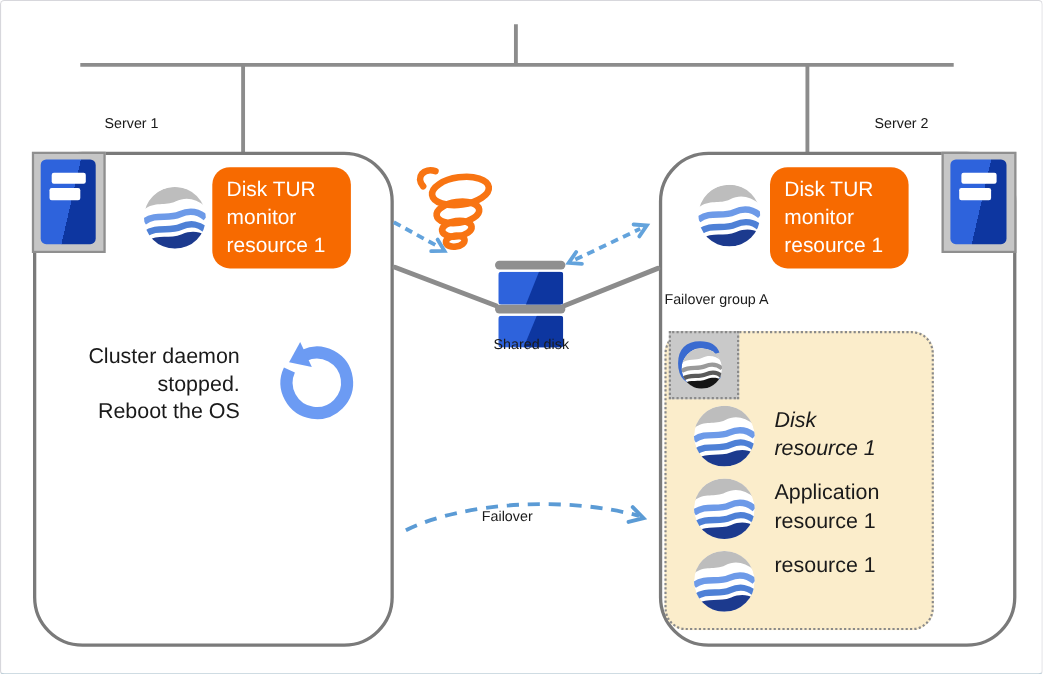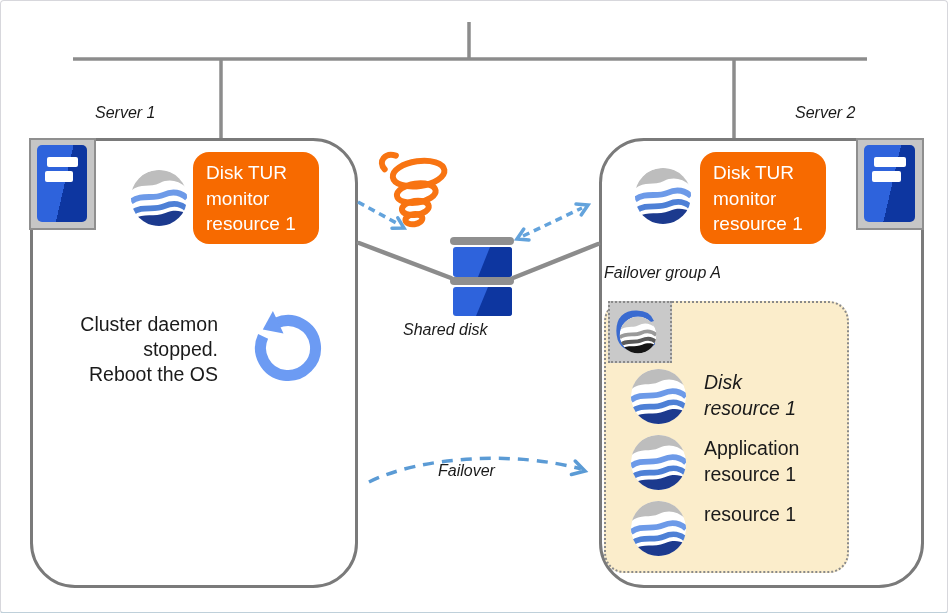--- a/index.html
+++ b/index.html
@@ -36,24 +36,24 @@
   .badge span{display:block;}
 
   
   #group-icon{position:absolute;left:607px;top:300px;width:64px;height:62px;box-sizing:border-box;
               background:#C9C9C9;border:2.5px dotted var(--group_border,#8A8A8A);}
   #group-icon .gletter{position:absolute;left:4px;top:-2px;font-size:57px;line-height:60px;
                        font-weight:bold;color:#3A6BD0;}
   #group-icon svg{position:absolute;left:9px;top:13px;}
 
   
-  .lbl{position:absolute;color:var(--text,#1A1A1A);font-size:16px;white-space:nowrap;font-style:italic;}
+  .lbl{position:absolute;color:var(--text,#1A1A1A);font-size:13px;white-space:nowrap;}
   #lbl-server1{left:94px;top:103px;}
   #lbl-server2{left:794px;top:103px;}
-  #lbl-shared-disk{left:402px;top:320px;width:160px;text-align:left;}
+  #lbl-shared-disk{left:402px;top:304px;width:160px;text-align:center;}
   #lbl-failover{left:437px;top:461px;}
   #lbl-group-title{left:603px;top:263px;width:245px;text-align:left;}
   #status-text{position:absolute;left:40px;top:311px;width:177px;text-align:right;
                color:var(--text,#1A1A1A);font-size:19.5px;line-height:25px;}
   #status-text span{display:block;}
   .res-lbl{position:absolute;left:703px;color:var(--text,#1A1A1A);font-size:19.5px;line-height:26px;}
   .res-lbl span{display:block;}
   #res1{top:368px;font-style:italic;} #res2{top:434px;} #res3{top:500px;}
 
   

